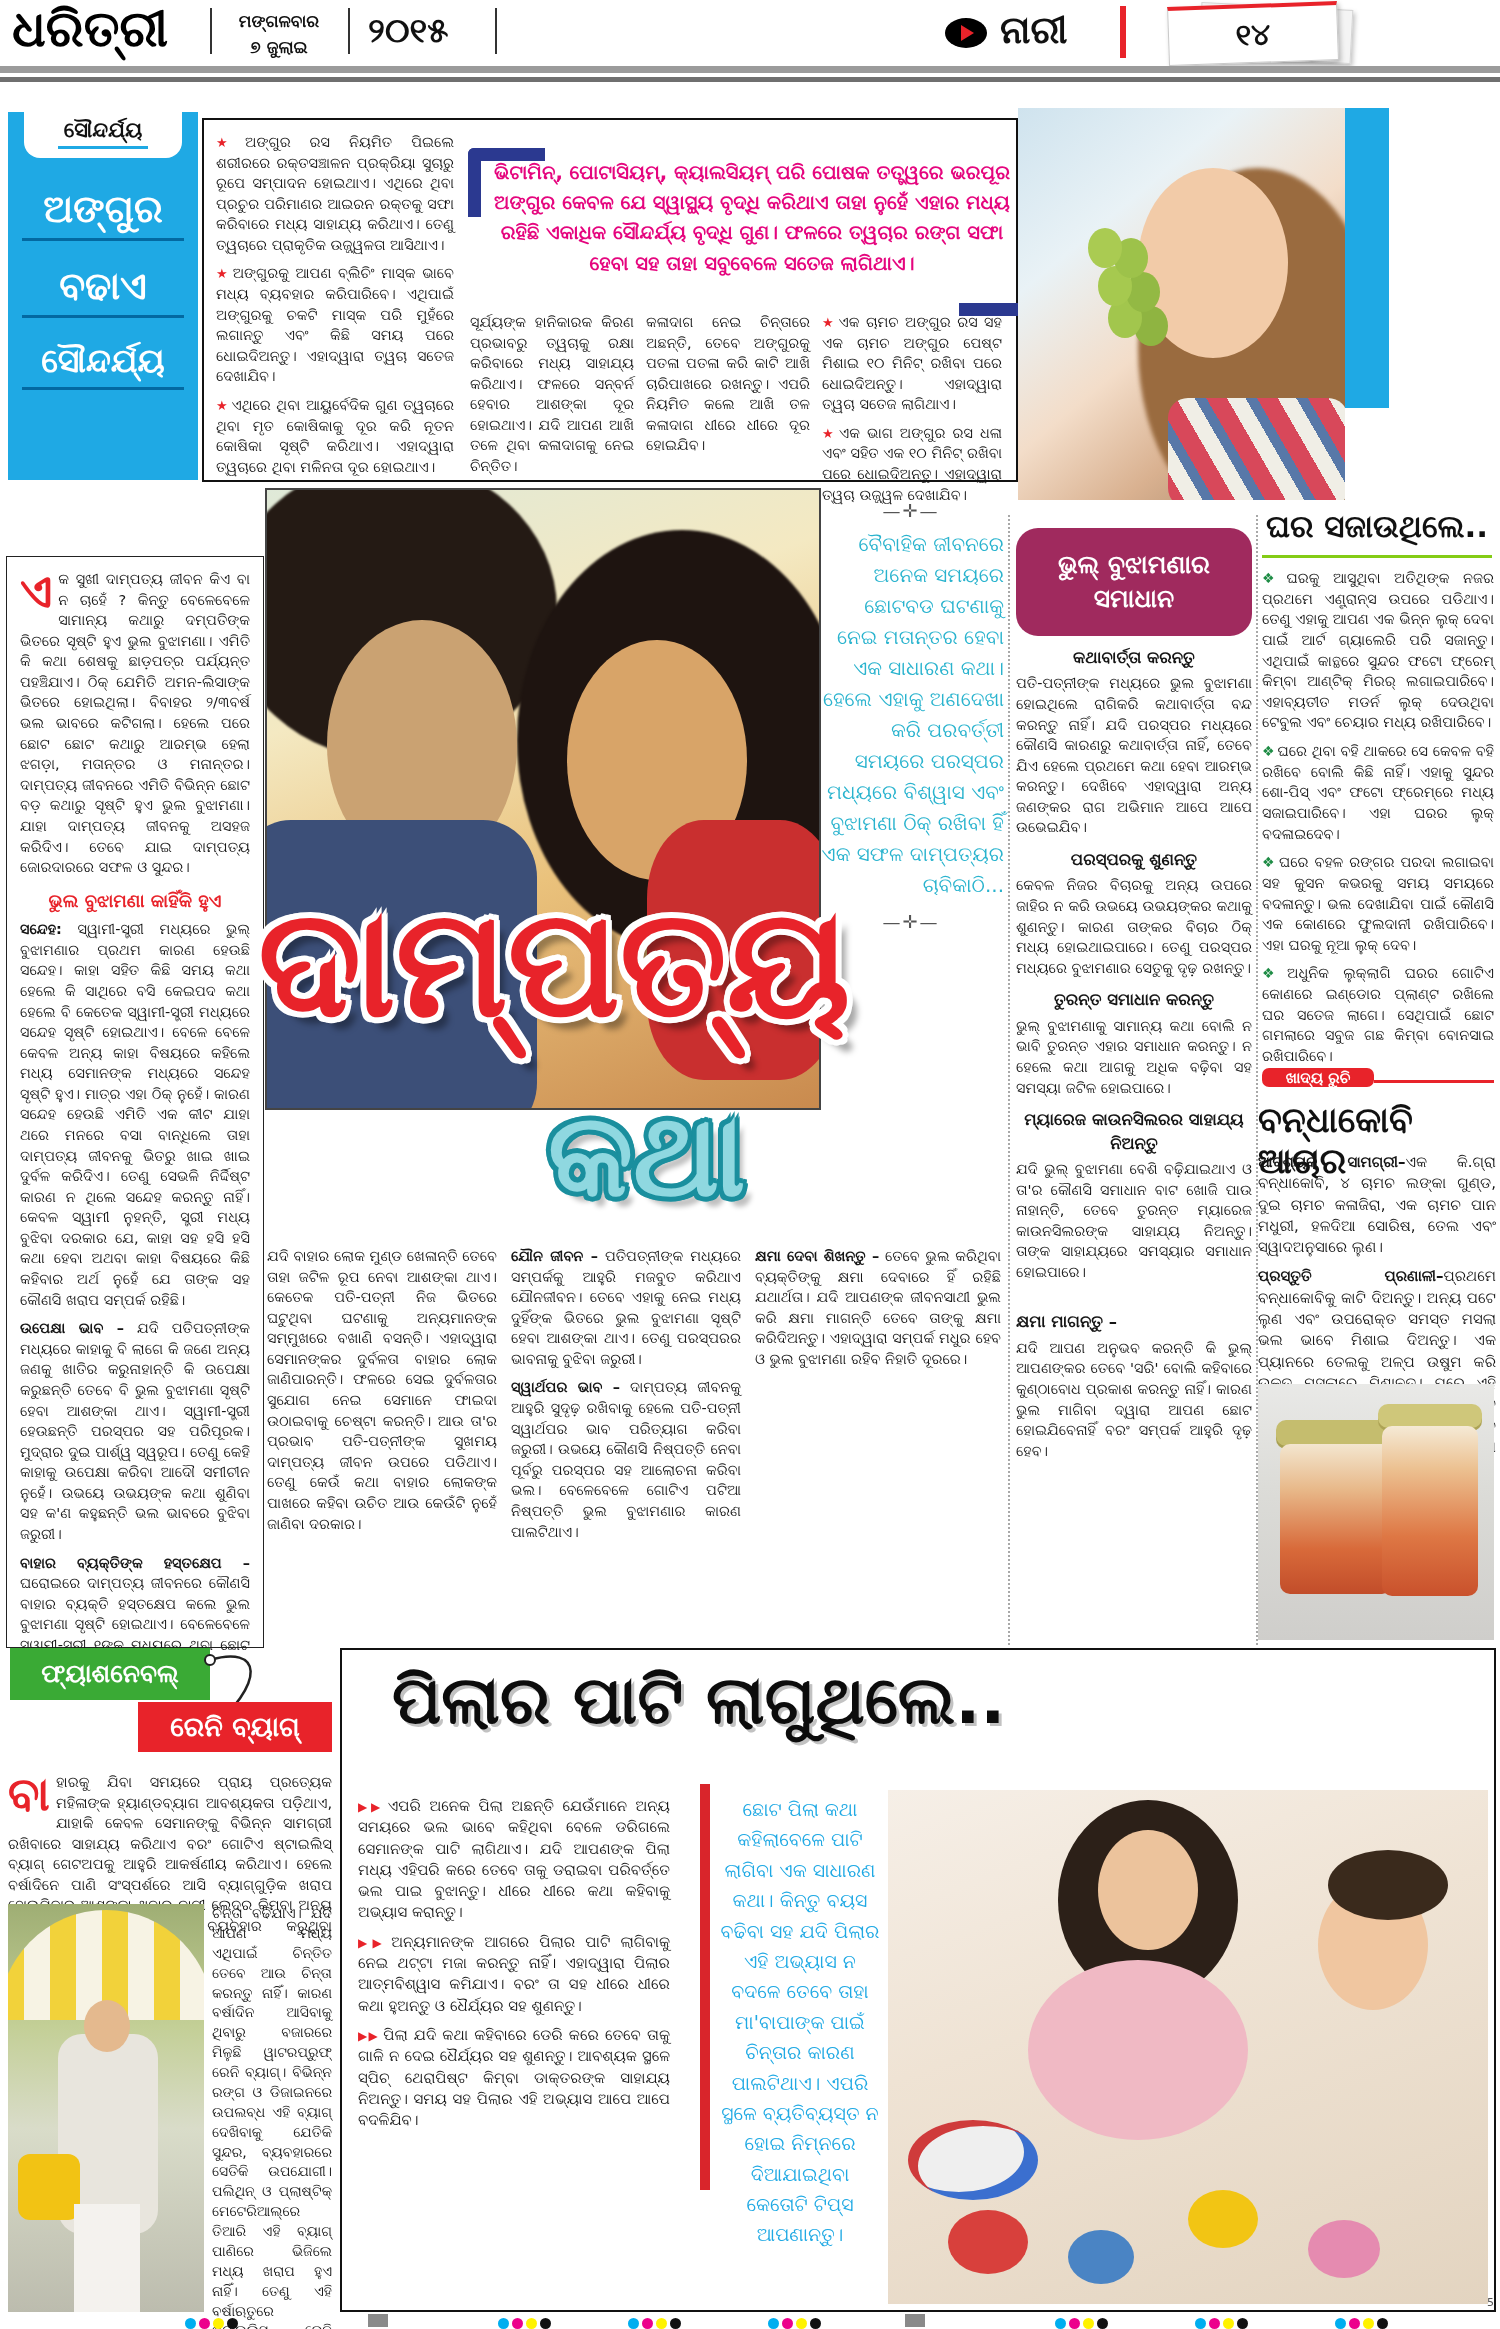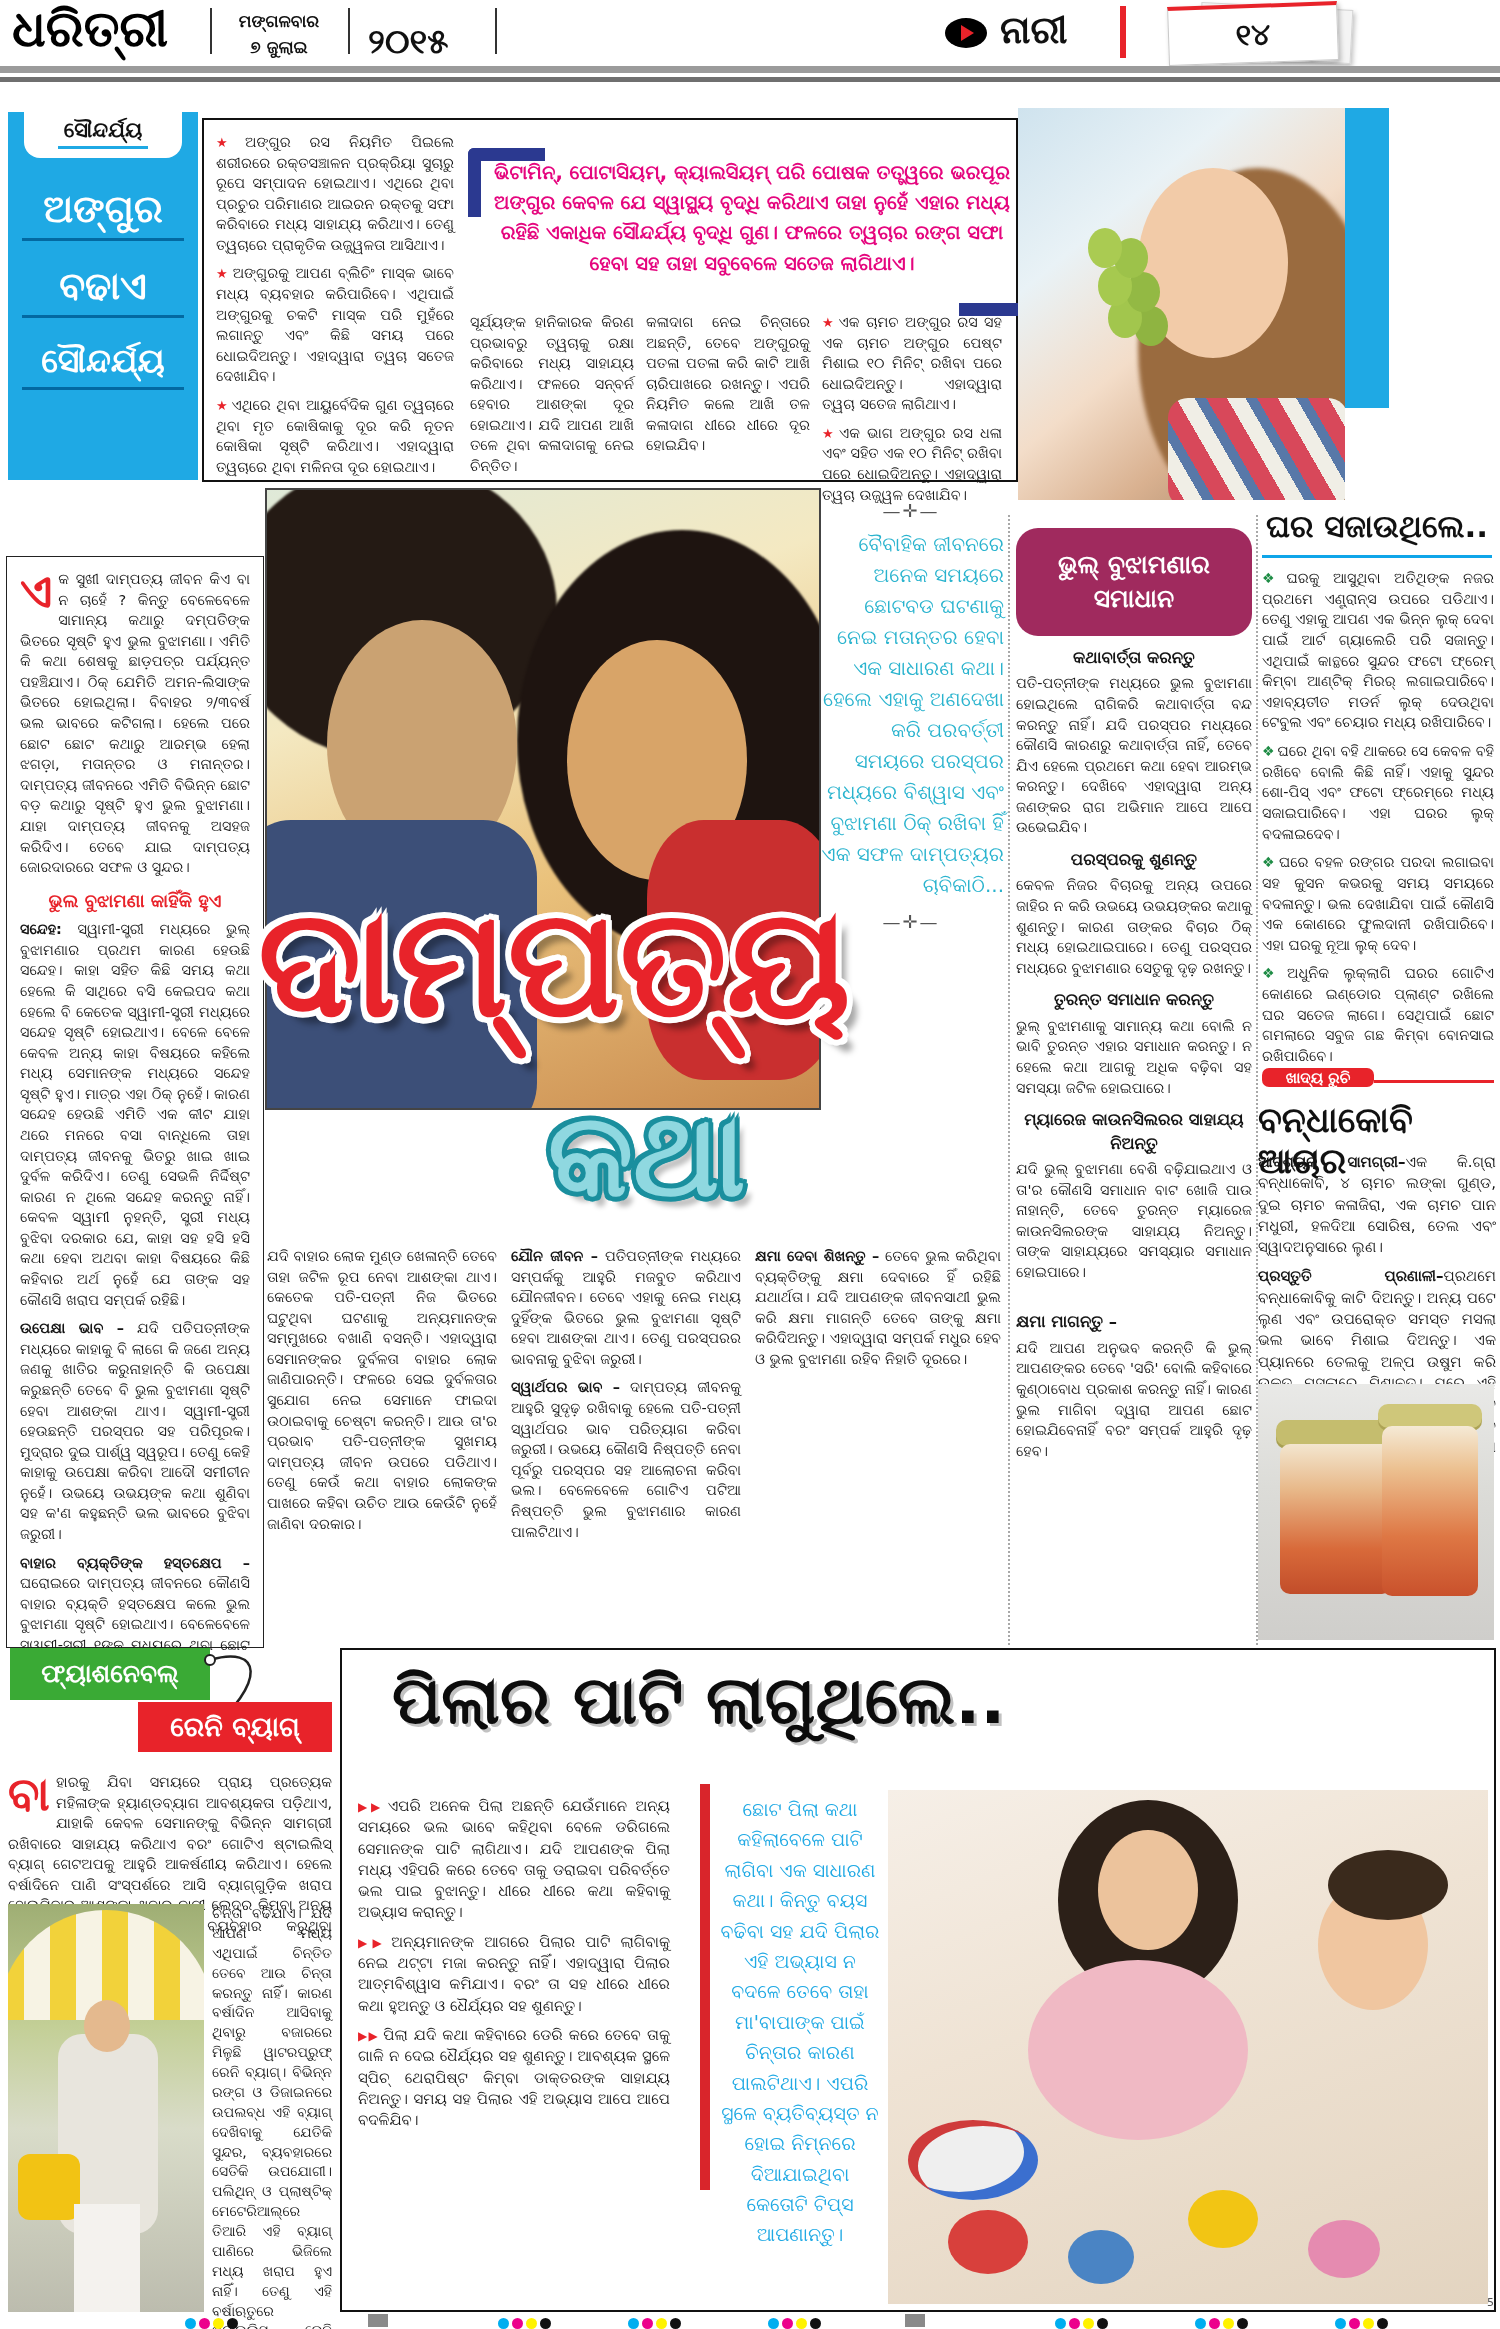--- a/index.html
+++ b/index.html
@@ -11,21 +11,21 @@
   .star{color:#E8232A;font-size:13px;margin-right:3px;}
   .diam{color:#1E8C45;font-size:14px;margin-right:3px;}
   .arrows{color:#E8232A;font-size:12px;margin-right:4px;}
   .bold{font-weight:bold;}
   .vline{width:2px;background:#333;}
   .rule1{background:#9b9b9b;}
   .rule2{background:#6f6f6f;}
   
   .logo{font-size:50px;font-weight:bold;color:#000;line-height:1;}
   .daydate{font-size:17px;font-weight:bold;text-align:center;line-height:1.5;}
-  .year{font-size:34px;font-weight:bold;margin-top:11px;}
+  .year{font-size:34px;font-weight:bold;}
   .nari{font-size:38px;font-weight:bold;}
   .oval{width:42px;height:30px;background:#000;border-radius:50%;display:flex;align-items:center;justify-content:center;}
   .oval .tri{width:0;height:0;border-top:8px solid transparent;border-bottom:8px solid transparent;border-left:13px solid #E8232A;margin-left:3px;}
   .curl{background:#fff;border:1px solid #c9c9c9;box-shadow:2px 3px 5px rgba(0,0,0,.25);
         border-top:4px solid #E8232A;transform:rotate(-2deg);display:flex;align-items:center;justify-content:center;
         font-size:30px;font-weight:bold;}
   .curl2{background:#f4f4f4;border:1px solid #d5d5d5;transform:rotate(3deg);}
   
   .bluepanel{background:#1FA9E4;}
   .whitetab{background:#fff;border-radius:0 0 16px 16px;text-align:center;}
@@ -44,21 +44,21 @@
     text-shadow:-5px -5px 0 #fff,5px -5px 0 #fff,-5px 5px 0 #fff,5px 5px 0 #fff,0 -6px 0 #fff,0 6px 0 #fff,-6px 0 0 #fff,6px 0 0 #fff,10px 12px 6px rgba(0,0,0,.35);}
   .bighead2{font-size:115px;font-weight:bold;color:#8FD8E0;line-height:1;
     text-shadow:-4px -4px 0 #1A8F9E,4px -4px 0 #1A8F9E,-4px 4px 0 #1A8F9E,4px 4px 0 #1A8F9E,0 -5px 0 #1A8F9E,0 5px 0 #1A8F9E,-5px 0 0 #1A8F9E,5px 0 0 #1A8F9E,8px 10px 5px rgba(0,0,0,.25);}
   .tealquote{color:#29B3CE;font-size:20px;font-weight:500;line-height:1.55;text-align:right;}
   .orn{color:#555;text-align:center;font-size:18px;letter-spacing:2px;margin-bottom:8px;}
   .dotted{border-left:2px dotted #a8a8a8;}
   .maroonbox{background:#A02A5E;border-radius:22px;color:#fff;display:flex;align-items:center;justify-content:center;text-align:center;
              font-size:25px;font-weight:bold;line-height:1.35;}
   .subhead{font-weight:bold;font-size:16.5px;text-align:center;margin:10px 0 4px 0;}
   
-  .decortitle{font-size:31px;font-weight:bold;text-align:center;border-bottom:3px solid #0ea5e9;padding-bottom:10px;}
+  .decortitle{font-size:31px;font-weight:bold;text-align:center;border-bottom:3px solid #84cc16;padding-bottom:10px;}
   .redtag{background:#E8232A;border-radius:7px;color:#fff;font-size:15px;font-weight:bold;display:flex;align-items:center;justify-content:center;}
   .recipetitle{font-size:35px;font-weight:bold;}
   
   .greenbox{background:#3AAA35;color:#fff;font-size:25px;font-weight:bold;display:flex;align-items:center;justify-content:center;}
   .redbox{background:#E8232A;color:#fff;font-size:27px;font-weight:bold;display:flex;align-items:center;justify-content:center;}
   .kidsbox{border:2.5px solid #111;}
   .kidshead{font-size:66px;font-weight:bold;color:#0c0c0c;text-shadow:3px 3px 0 #c2c2c2;line-height:1;}
   .bluequote{color:#1FA9E4;font-size:19px;font-weight:500;line-height:1.6;text-align:center;}
   .redbar{background:#D9252B;}
   .photo{overflow:hidden;}

